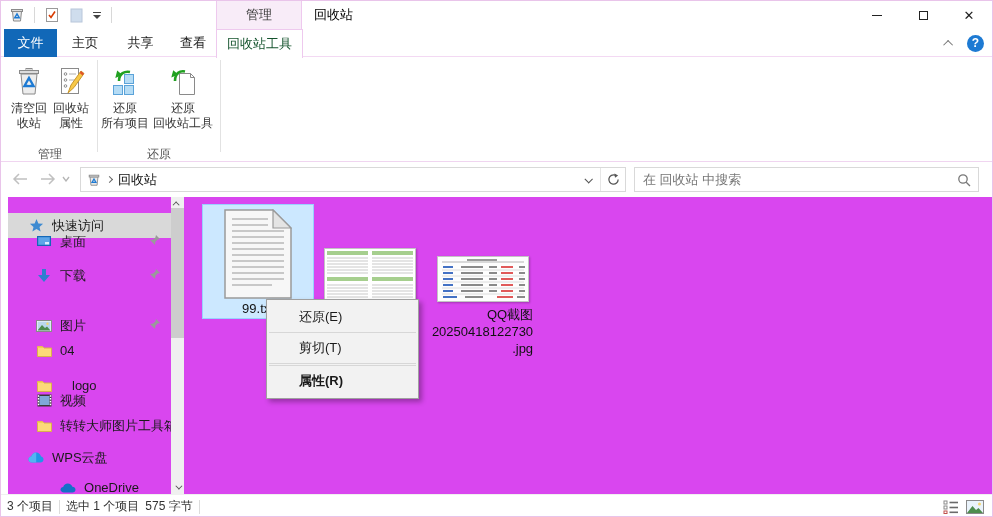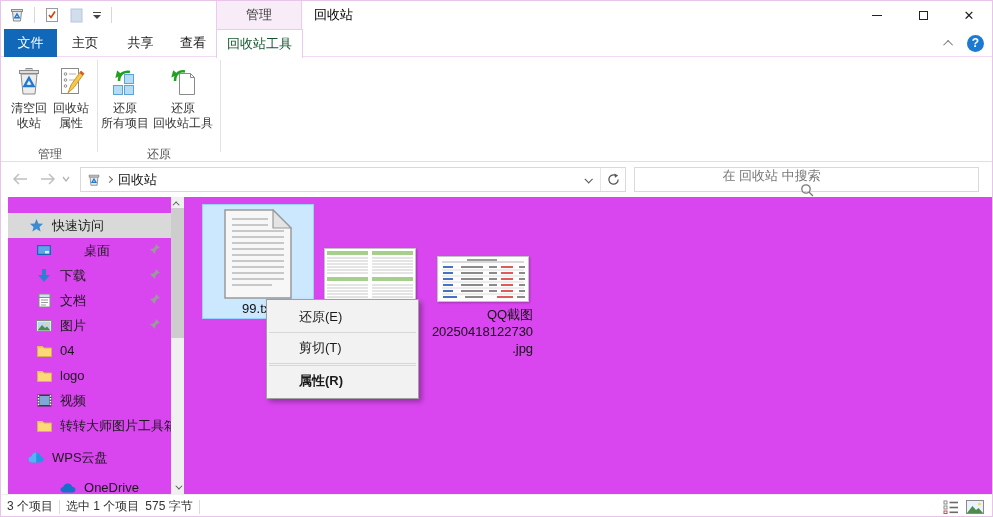--- a/index.html
+++ b/index.html
@@ -47,21 +47,21 @@
   
   .navbar { position:absolute; left:0; top:161px; width:100%; height:35px; background:#fff; }
   .nav-ico { position:absolute; top:6px; width:22px; height:22px; display:flex; align-items:center; justify-content:center; }
   .addressbar { position:absolute; left:79px; top:5px; width:546px; height:25px; border:1px solid #d9d9d9; background:#fff; display:flex; align-items:center; }
   .addr-crumb { display:flex; align-items:center; gap:4px; padding-left:6px; flex:1; }
   .addr-text { font-size:13px; color:#111; }
   .crumb-chev { width:5px; height:5px; border-right:1.2px solid #666; border-top:1.2px solid #666; transform:rotate(45deg); margin:0 2px; }
   .addr-dd { width:24px; height:100%; display:flex; align-items:center; justify-content:center; }
   .dd-chev { width:6px; height:6px; border-right:1.3px solid #555; border-bottom:1.3px solid #555; transform:rotate(45deg) translateY(-1px); }
   .addr-refresh { width:25px; height:100%; border-left:1px solid #e6e6e6; display:flex; align-items:center; justify-content:center; }
-  .searchbox { position:absolute; left:633px; top:5px; width:345px; height:25px; border:1px solid #d9d9d9; background:#fff; display:flex; align-items:center;flex-direction:column; }
+  .searchbox { position:absolute; left:633px; top:5px; width:345px; height:25px; border:1px solid #d9d9d9; background:#fff; display:flex; align-items:center; }
   .searchbox input { flex:1; border:none; outline:none; font-family:inherit; font-size:13px; color:#333; padding-left:8px; background:transparent; }
   .searchbox input::placeholder { color:#777; opacity:1; }
   .search-ico { width:28px; display:flex; align-items:center; justify-content:center; }
 
   
   .bodyarea { position:absolute; left:0; top:196px; width:100%; height:297px; background:#d946ef;margin-left:7px; }
   .sidebar { position:absolute; left:0; top:0; width:163px; height:100%; }
   .side-item { position:absolute; left:0; width:163px; height:25px; display:flex; align-items:center; font-size:13px; color:#1a1a1a; }
   .side-item .sic { width:16px; height:16px; margin-right:8px; display:flex; align-items:center; justify-content:center; flex:none; }
   .side-item.root { padding-left:20px; }
@@ -285,21 +285,21 @@
 
       <div class="side-item root sel" style="top:16px;">
         <span class="sic">
           <svg width="15" height="15" viewBox="0 0 16 16">
               <path d="M8 1 L10 5.8 L15 6.2 L11.2 9.5 L12.4 14.5 L8 11.8 L3.6 14.5 L4.8 9.5 L1 6.2 L6 5.8 Z" fill="#3f8bd1"></path>
             </svg>
         </span>
         <span class="side-label">快速访问</span>
       </div>
 
-      <div class="side-item child" style="top:41px;gap:24px;">
+      <div class="side-item child" style="top:32px;">
         <span class="sic">
           <svg width="16" height="14" viewBox="0 0 16 14">
               <rect x="1" y="1" width="14" height="10" fill="#1468b8"></rect>
               <rect x="2.2" y="2.2" width="11.6" height="7.6" fill="#5da5e8"></rect>
               <rect x="9" y="7" width="4" height="2.4" fill="#d9edff"></rect>
             </svg>
         </span>
         <span class="side-label">桌面</span>
         <span class="pin">
           <svg width="12" height="12" viewBox="0 0 12 12">
@@ -315,37 +315,20 @@
             </svg>
         </span>
         <span class="side-label">下载</span>
         <span class="pin">
           <svg width="12" height="12" viewBox="0 0 12 12">
               <path d="M7 1 L11 5 L8.6 5.6 L6.4 7.8 L6 11 L1 6 L4.2 5.6 L6.4 3.4 Z" fill="#9a9a9a"></path>
             </svg>
         </span>
       </div>
 
-      <div class="side-item child" style="top:91px;">
-        <span class="sic">
-          <svg width="13" height="15" viewBox="0 0 13 15">
-              <rect x="1" y="1" width="11" height="13" fill="#fff" stroke="#8a8a8a"></rect>
-              <rect x="1" y="1" width="11" height="3.5" fill="#cfe3f5" stroke="#8a8a8a"></rect>
-              <line x1="3" y1="7" x2="10" y2="7" stroke="#9a9a9a"></line>
-              <line x1="3" y1="9.5" x2="10" y2="9.5" stroke="#9a9a9a"></line>
-              <line x1="3" y1="12" x2="8" y2="12" stroke="#9a9a9a"></line>
-            </svg>
-        </span>
-        <span class="side-label">文档</span>
-        <span class="pin">
-          <svg width="12" height="12" viewBox="0 0 12 12">
-              <path d="M7 1 L11 5 L8.6 5.6 L6.4 7.8 L6 11 L1 6 L4.2 5.6 L6.4 3.4 Z" fill="#9a9a9a"></path>
-            </svg>
-        </span>
-      </div>
 
       <div class="side-item child" style="top:116px;">
         <span class="sic">
           <svg width="16" height="12" viewBox="0 0 16 12">
               <rect x="0.5" y="0.5" width="15" height="11" fill="#fff" stroke="#8a8a8a"></rect>
               <rect x="1.5" y="1.5" width="13" height="9" fill="#bcd7ee"></rect>
               <path d="M1.5 10.5 L6 5 L9 8 L11 6.5 L14.5 10.5 Z" fill="#4e8c4e"></path>
               <circle cx="11.5" cy="3.8" r="1.2" fill="#f5d76e"></circle>
             </svg>
         </span>
@@ -360,21 +343,21 @@
       <div class="side-item child" style="top:141px;">
         <span class="sic">
           <svg width="15" height="13" viewBox="0 0 15 13">
               <path d="M0.5 2.5 L5.5 2.5 L7 4 L14.5 4 L14.5 12.5 L0.5 12.5 Z" fill="#fcd879" stroke="#d9b04c"></path>
               <path d="M0.5 2.5 L5.5 2.5 L7 4 L0.5 4 Z" fill="#f5c85c"></path>
             </svg>
         </span>
         <span class="side-label">04</span>
       </div>
 
-      <div class="side-item child" style="top:166px;">
+      <div class="side-item child" style="top:176px;gap:12px;">
         <span class="sic">
           <svg width="15" height="13" viewBox="0 0 15 13">
               <path d="M0.5 2.5 L5.5 2.5 L7 4 L14.5 4 L14.5 12.5 L0.5 12.5 Z" fill="#fcd879" stroke="#d9b04c"></path>
               <path d="M0.5 2.5 L5.5 2.5 L7 4 L0.5 4 Z" fill="#f5c85c"></path>
             </svg>
         </span>
         <span class="side-label">logo</span>
       </div>
 
       <div class="side-item child" style="top:191px;">

